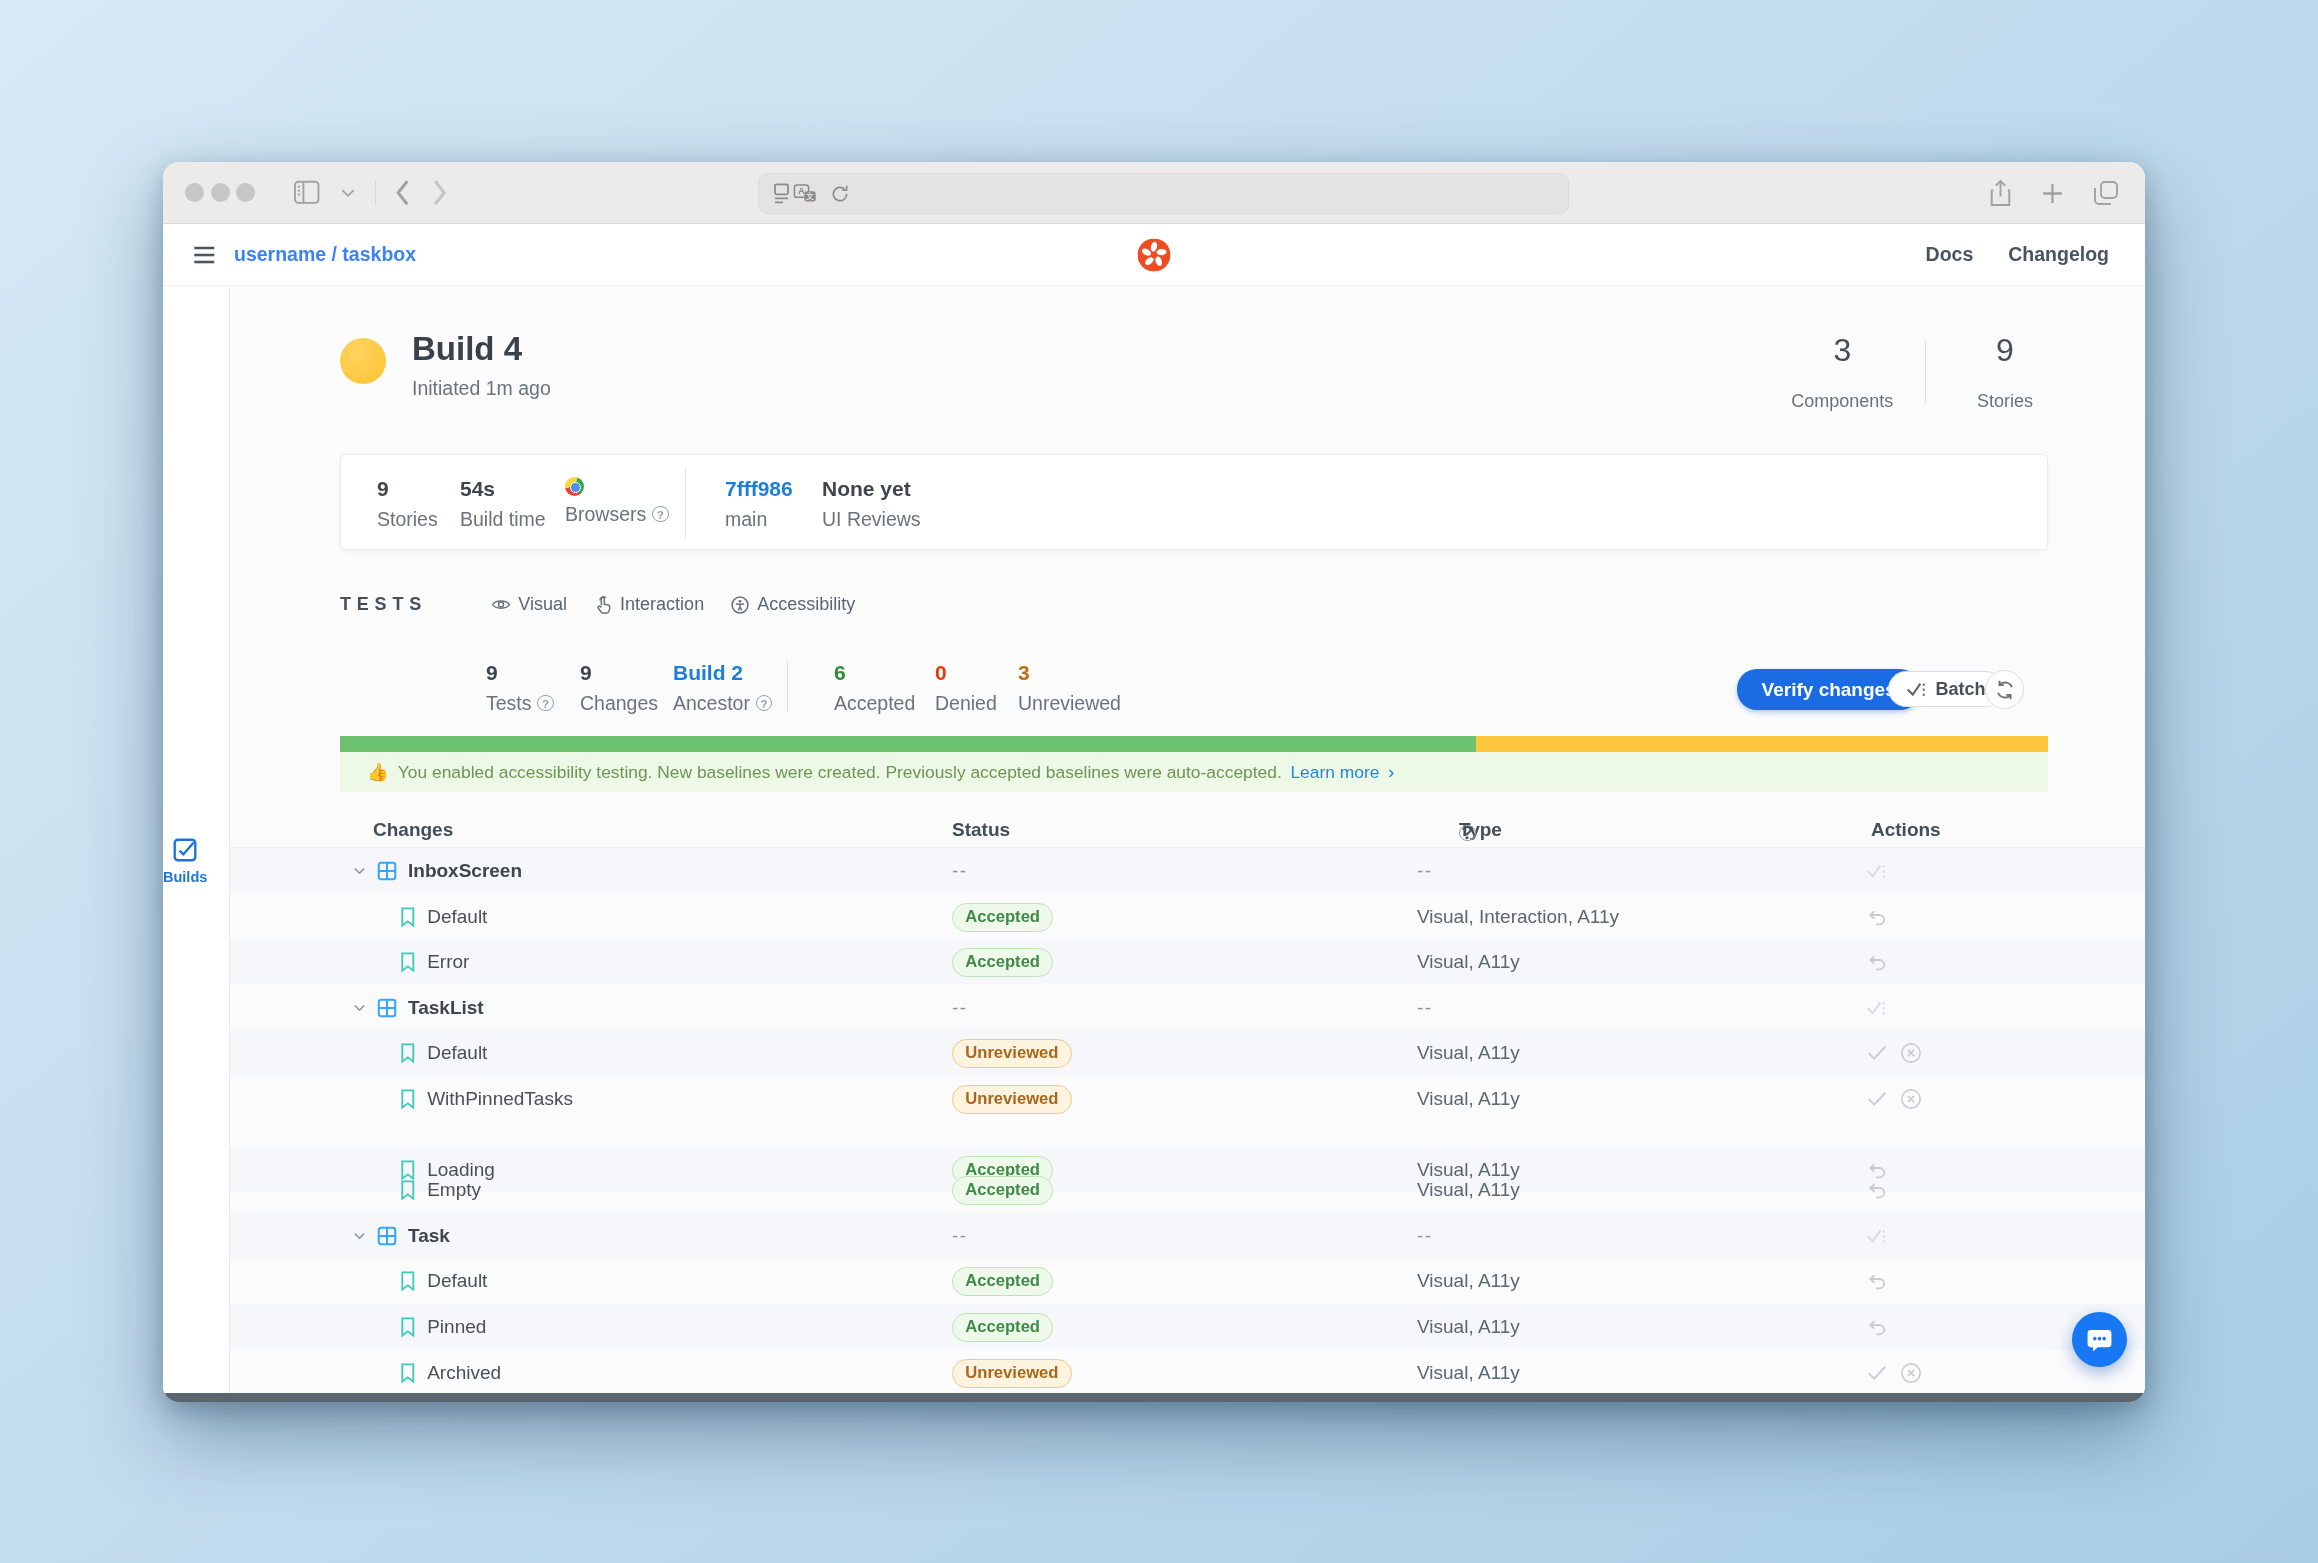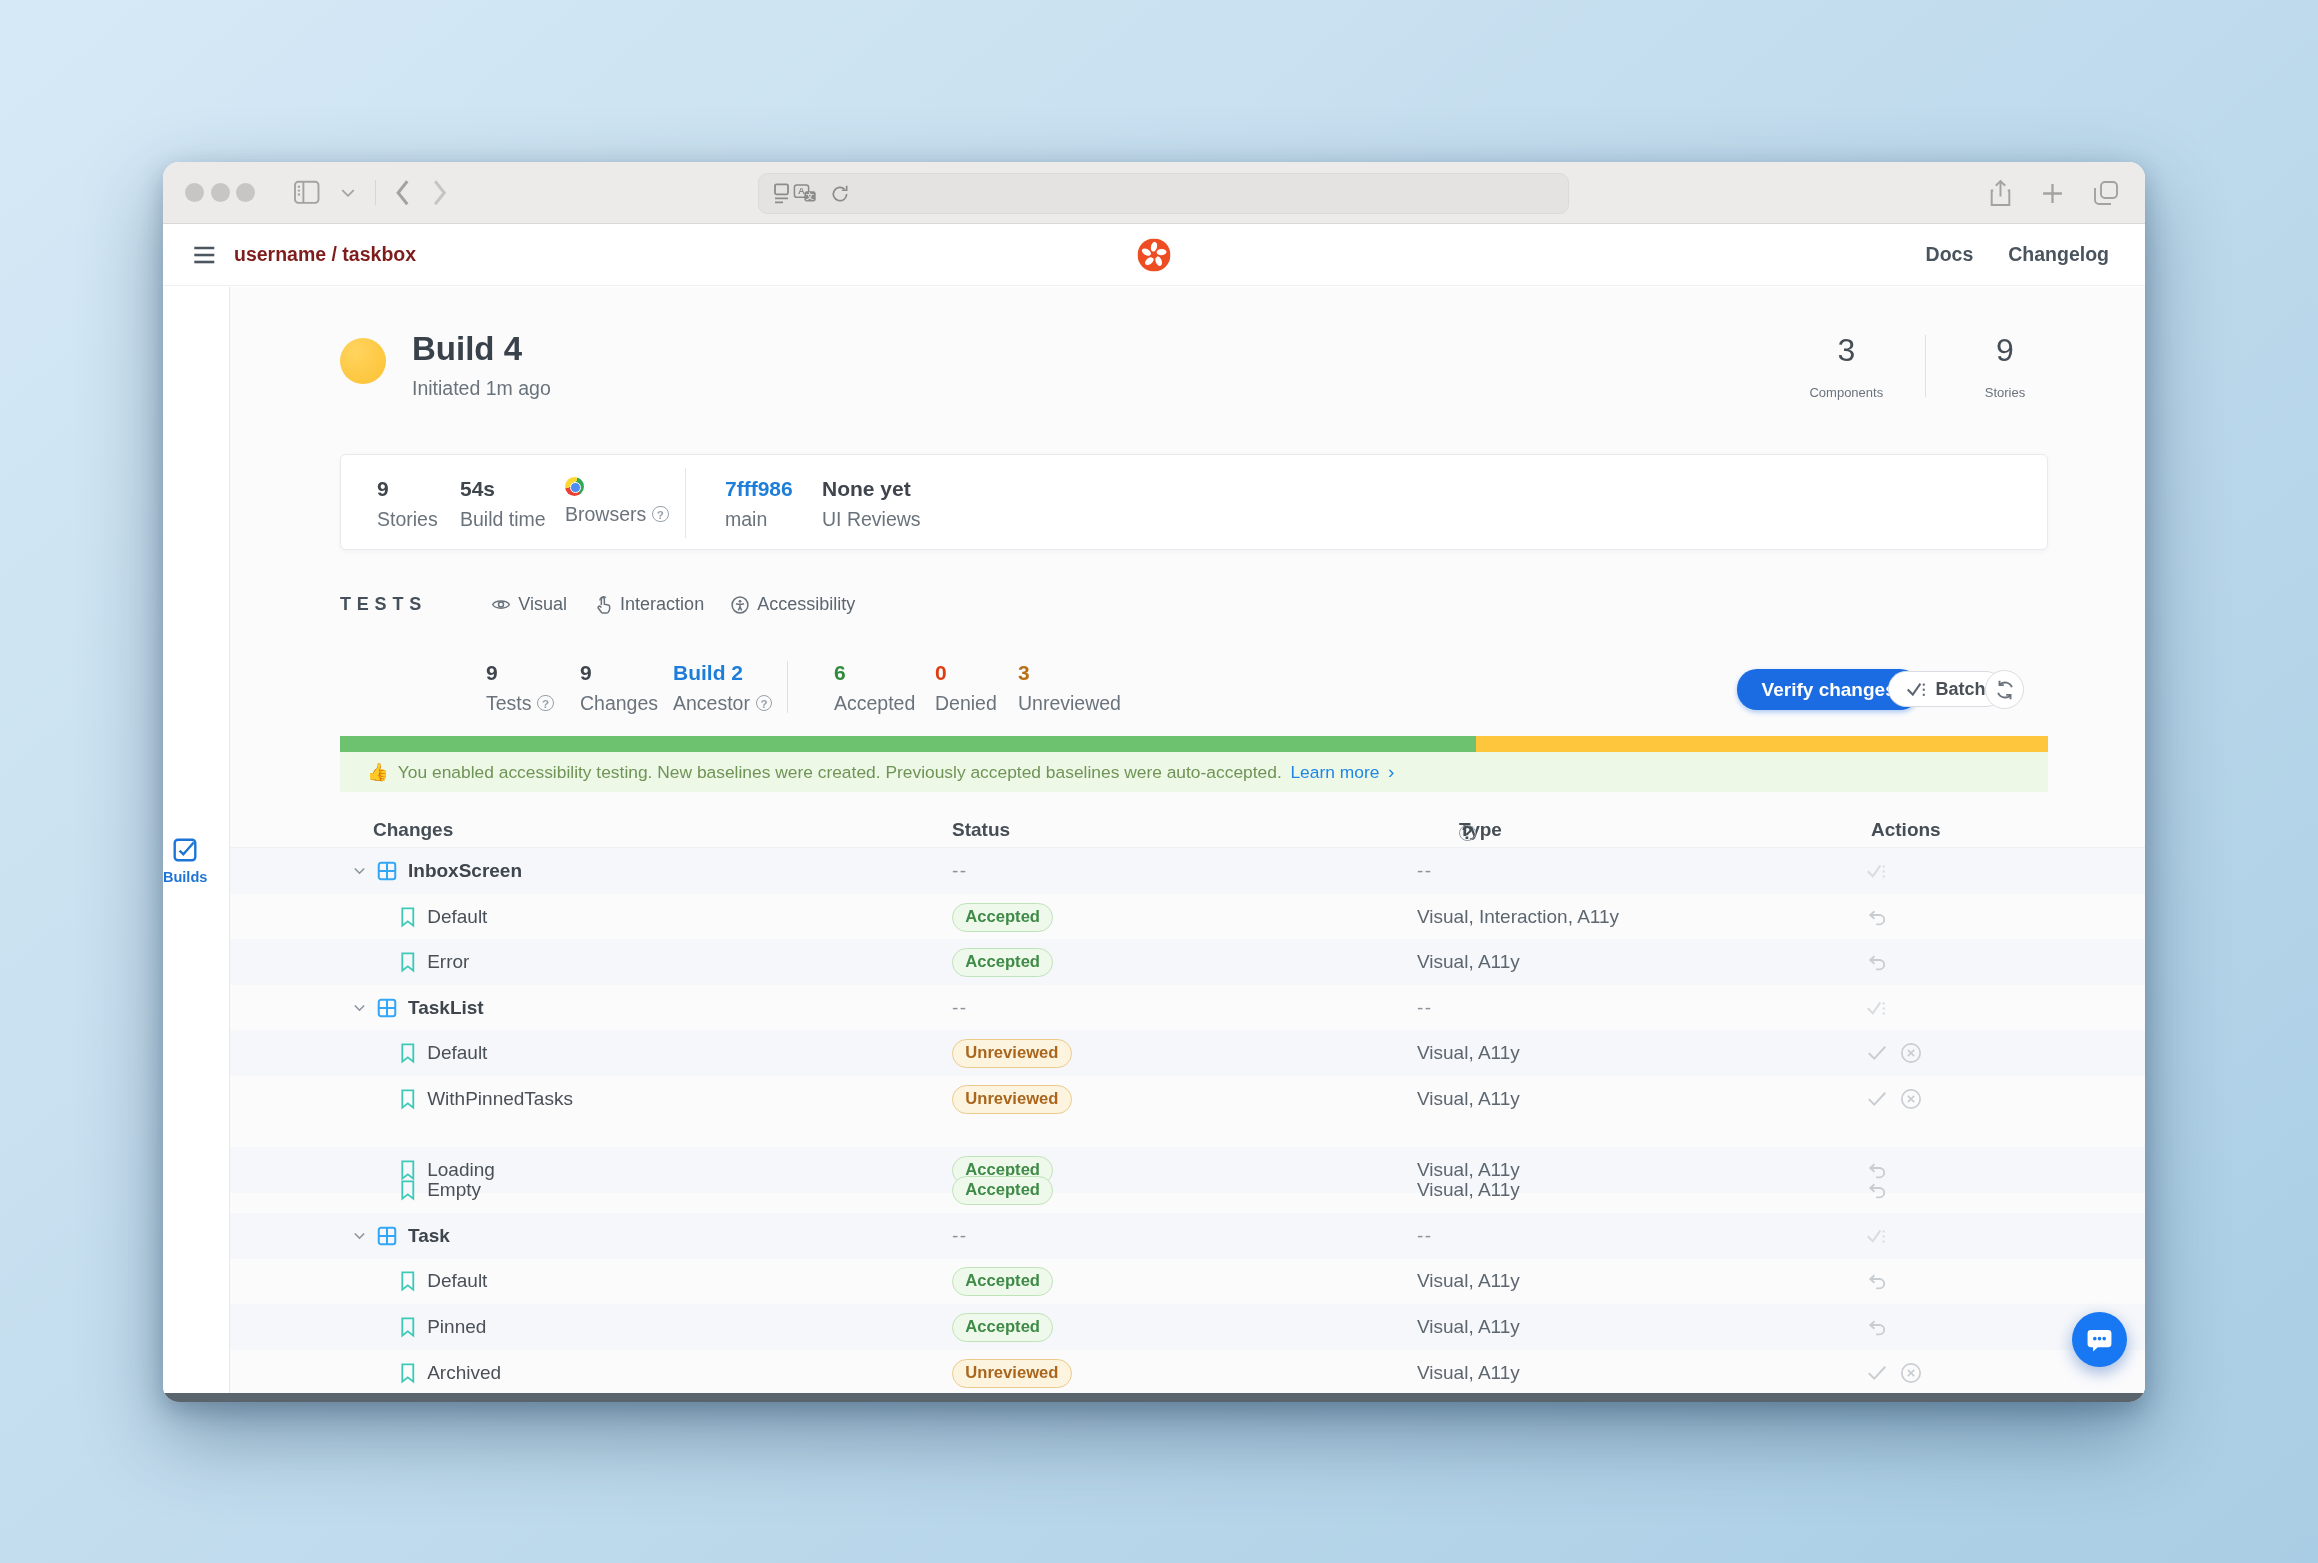--- a/index.html
+++ b/index.html
@@ -26,21 +26,21 @@
   .tb-sep { width:0.7px; height:24.6px; background:#d7d6d5; }
   .urlbar {
     position:absolute; left:595px; top:11px; width:811px; height:41px;
     background:#e4e3e2; border:0.7px solid #dbdad9; border-radius:9.4px;
     display:flex; align-items:center; padding:0 11.6px; color:#8b8b8a;
   }
   .urlbar .center { flex:1; display:flex; align-items:center; justify-content:center; gap:6.5px; color:#5f5f5e; font-size:21px; }
   .tb-group-r { position:absolute; right:26px; top:0; height:62px; display:flex; align-items:center; gap:29px; }
   
   .appnav { height:62px; background:#fff; border-bottom:0.7px solid #eef0f2; display:flex; align-items:center; position:relative; }
-  .appnav .project { font-size:19.5px; font-weight:bold; color:#7f1d1d; margin-left:17.4px;text-align:center; }
+  .appnav .project { font-size:19.5px; font-weight:bold; color:#3b82f6; margin-left:17.4px;text-align:center; }
   .logo { position:absolute; left:50%; top:50%; transform:translate(-50%,-50%); width:33px; height:33px; }
   .nav-links { margin-left:auto; display:flex; gap:35px; padding-right:36px; }
   .nav-links a { font-size:19.5px; font-weight:bold; color:#4a545e; text-decoration:none; }
   .hamburger { margin-left:29px; color:#4c5660; }
   
   .sidebar {
     position:absolute; left:0; top:125px; width:67px; bottom:8.7px;
     background:#fff; border-right:0.7px solid #e6e9ec;
     display:flex; flex-direction:row; align-items:center; padding-top:42px; gap:41px;
   }
@@ -51,21 +51,21 @@
   
   .main { position:absolute; left:67px; top:125px; right:0; bottom:8.7px; background:#fbfbfc; }
   .abs { position:absolute; }
   .avatar { left:110px; top:51px; width:46px; height:46px; border-radius:50%;
             background:radial-gradient(circle at 35% 30%,#ffd45e,#fcc132); }
   .b-title { left:182px; top:43px; font-size:33px; font-weight:bold; color:#39414b; }
   .b-sub   { left:182px; top:90px; font-size:19.5px; color:#6a737c; }
   .counters { top:45px; right:93px; display:flex; align-items:center; gap:32px; }
   .counter { text-align:center; min-width:94px; }
   .counter .val { font-size:32px; color:#454d56; }
-  .counter .lab { font-size:13px; color:#6a737c; margin-top:16px; }
+  .counter .lab { font-size:18px; color:#6a737c; margin-top:22px; }
   .counters .vsep { width:0.7px; height:62px; background:#dde1e5; }
   
   .card {
     left:110px; top:167px; width:1708px; height:96px; background:#fff;
     border:0.7px solid #e7eaec; border-radius:5.8px; box-shadow:0 1.4px 4.3px rgba(40,60,80,.04);
   }
   .stat { position:absolute; top:22px; }
   .stat .val { font-size:21px; font-weight:bold; color:#3e454d; display:flex; align-items:center; }
   .stat .lab { font-size:19.5px; color:#6a737c; margin-top:6.5px; display:flex; align-items:center; gap:5.8px; }
   .chrome-ic { width:19px; height:19px; border-radius:50%;

